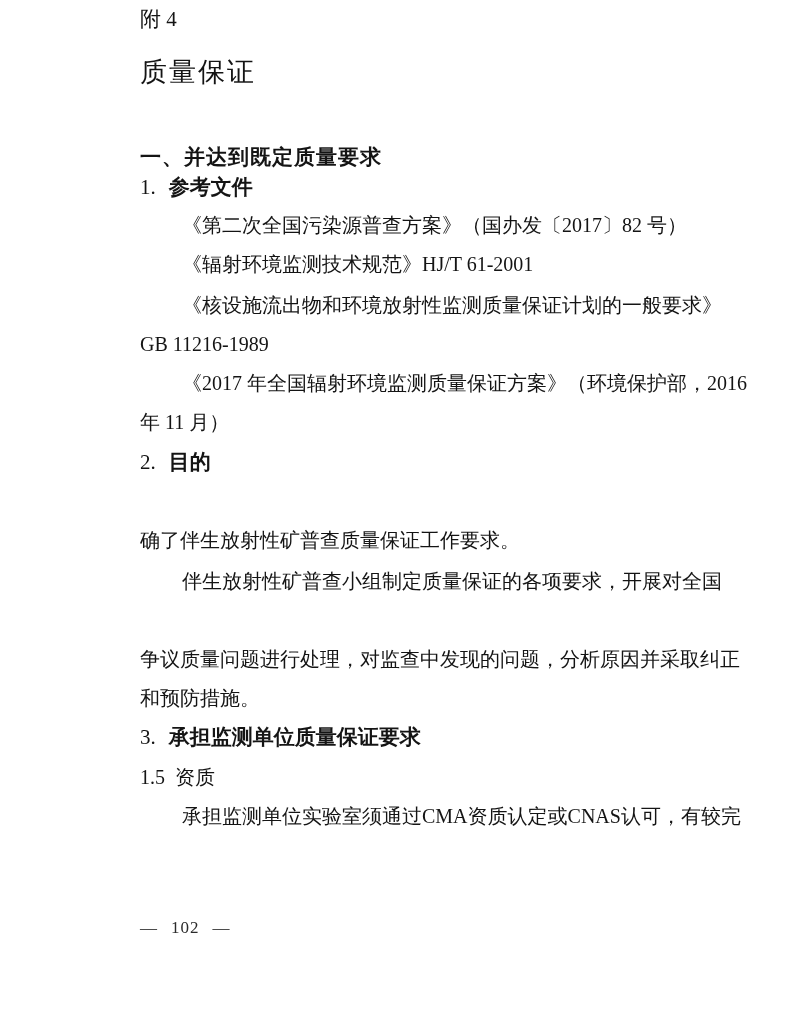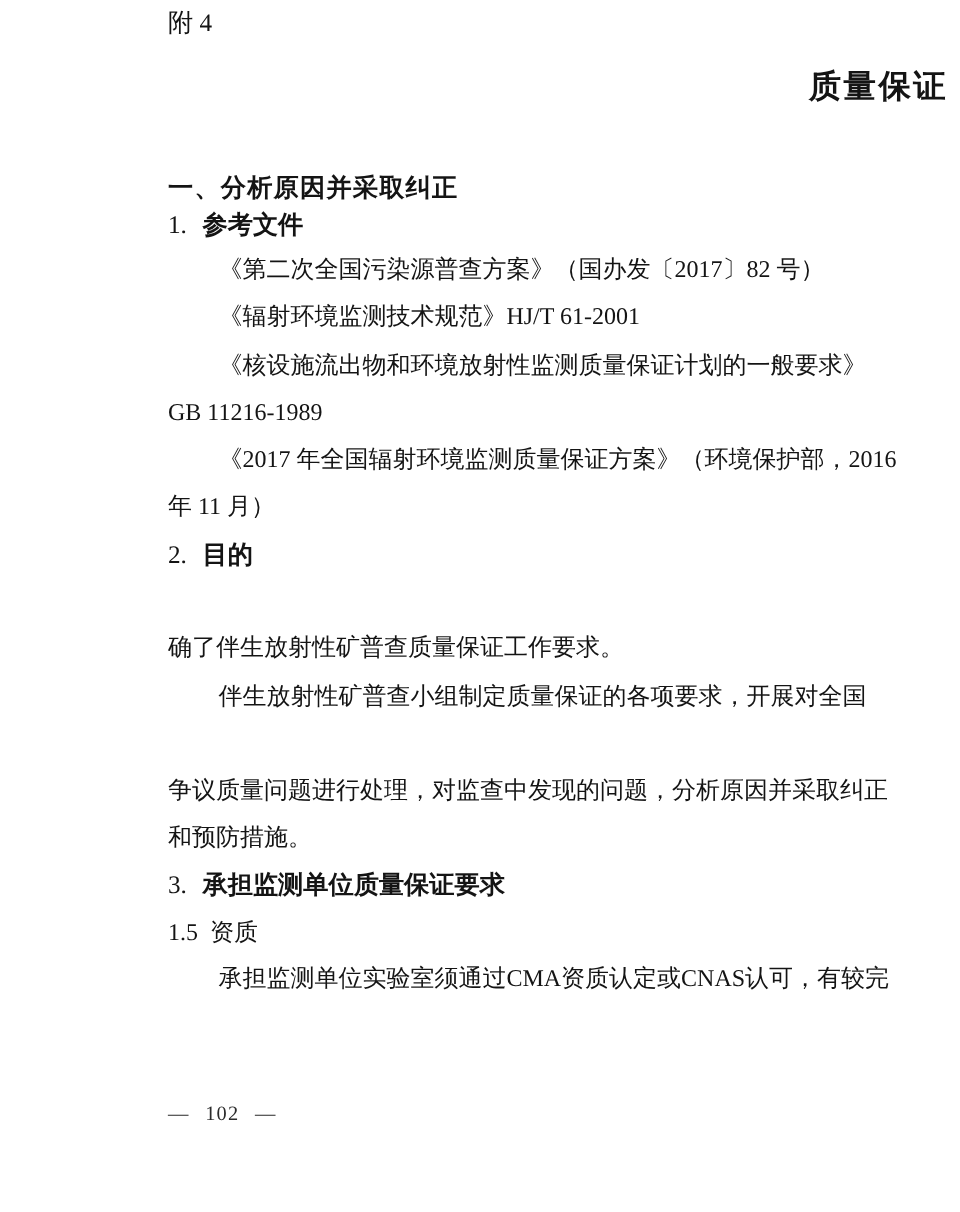--- a/index.html
+++ b/index.html
@@ -28,23 +28,23 @@
   .ind { left: 142px; }
   .attach {
     top: 6px;
     font-size: 21px;
   }
   .title {
     position: absolute;
     top: 54px;
     left: 100px;
     width: 650px;
-    text-align: right;
+    text-align: left;
     font-size: 27px;
-    font-weight: 700;
+    font-weight: 400;
     letter-spacing: 2px;
   }
   .h1 {
     font-family: "Liberation Sans", "DejaVu Sans", sans-serif;
     font-weight: 700;
     font-size: 21px;
     letter-spacing: 1px;
   }
   .h2 {
     font-weight: 700;
@@ -75,21 +75,21 @@
 </style>
 </head>
 <body>
 
 <div class="page">
 
   <div class="line attach">附 4</div>
 
   <div class="title">质量保证</div>
 
-  <div class="line h1" style="top:144px">一、分析原因并采取纠正</div>
+  <div class="line h1" style="top:144px">一、并达到既定质量要求</div>
 
   <div class="line h2" style="top:174px"><span class="num">1.</span><span>参考文件</span></div>
 
   <div class="line ind" style="top:212px">《第二次全国污染源普查方案》（国办发〔2017〕82 号）</div>
   <div class="line ind" style="top:251px">《辐射环境监测技术规范》HJ/T 61-2001</div>
   <div class="line ind" style="top:292px">《核设施流出物和环境放射性监测质量保证计划的一般要求》</div>
   <div class="line" style="top:331px">GB 11216-1989</div>
   <div class="line ind" style="top:370px">《2017 年全国辐射环境监测质量保证方案》（环境保护部，2016</div>
   <div class="line" style="top:409px">年 11 月）</div>
 

